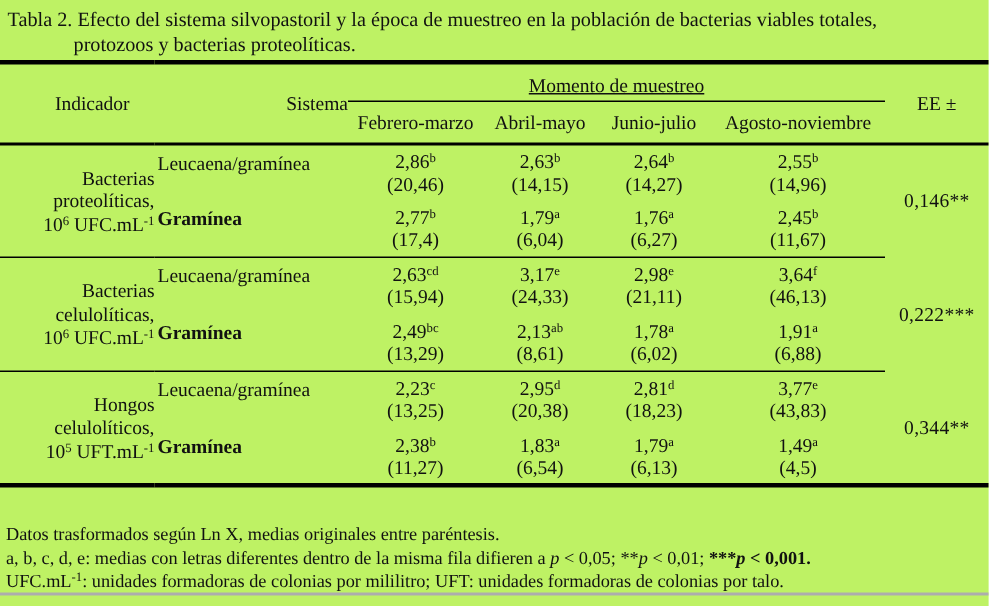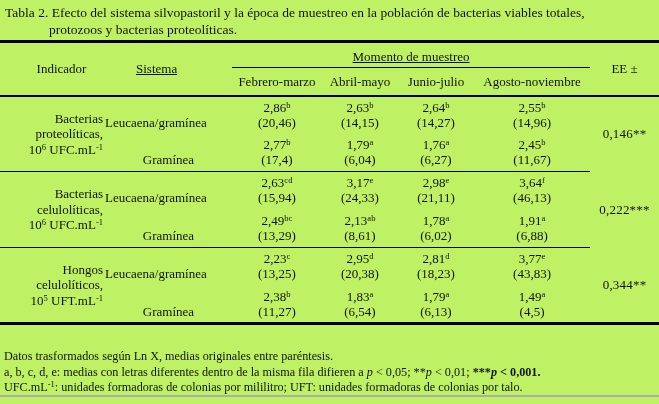--- a/index.html
+++ b/index.html
@@ -28,35 +28,35 @@
     border-top: 3px solid #000;
     border-bottom: 3px solid #000;
   }
   th, td { font-weight: normal; vertical-align: middle; }
 
   thead th { text-align: center; }
   .th-momento { height: 26px; border-bottom: 1px solid #000; padding-top: 3px; text-decoration: underline; }
   .th-month  { height: 28px; padding-top: 2px; }
   thead tr.months th { border-bottom: 2px solid #000; }
   .th-ind, .th-sis, .th-ee { border-bottom: 2px solid #000; }
-  .th-sis { text-align: left; padding-left: 33px; text-decoration: underline; }
+  .th-sis { text-align: right; padding-left: 33px; }
   .th-ind { text-align: center; padding-left: 20px; }
 
   tbody td { height: 38px; }
   .td-ind {
     vertical-align: middle; text-align: right;
     padding-left: 8px; line-height: 15.5px; margin-left: 41px;
   }
   .td-sys {
     vertical-align: top; text-align: left;
-    padding-left: 2px; padding-top: 18px;
+    padding-left: 2px; padding-top: 4px;
   }
   .td-val { vertical-align: top; text-align: center; padding-top: 3px; line-height: 15px; }
   .td-ee  { vertical-align: middle; text-align: center; letter-spacing: 0.2px; }
-  .bold { font-weight: normal; text-align: center; }
+  .bold { font-weight: bold; }
 
   
   tr.sep td { border-bottom: 1px solid #000; }
   td.td-ind.sep { border-bottom: 1px solid #000; }
 
   sup { font-size: 8.5px; line-height: 0; vertical-align: 4px; letter-spacing: 0; }
 
   
   .footnotes {
     position: absolute; top: 349px; left: 4px; right: 2px;

